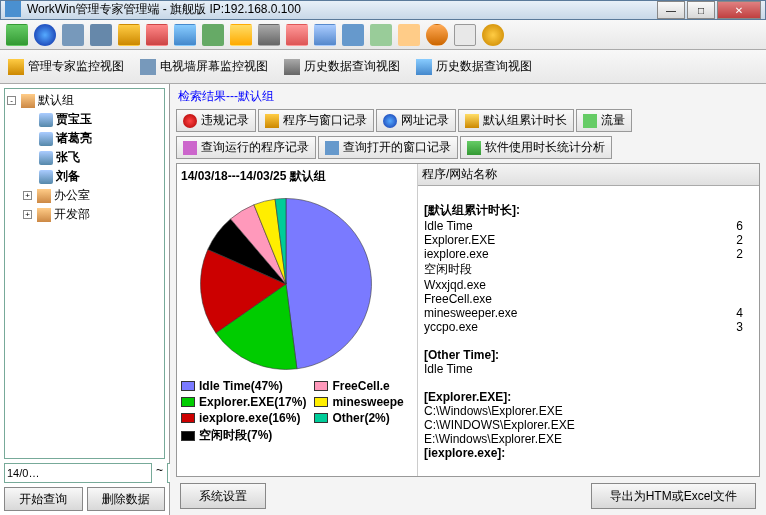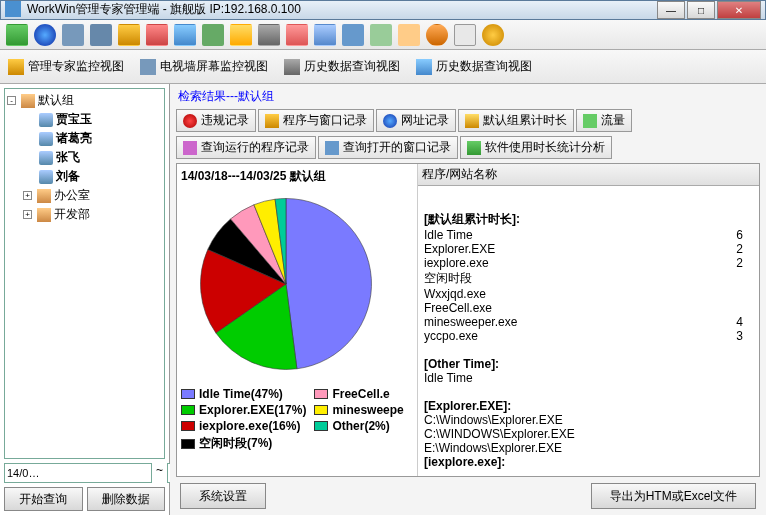--- a/index.html
+++ b/index.html
@@ -38,24 +38,24 @@
 .search-result { color: #00f; padding: 2px 6px; }
 .tab-row { display: flex; gap: 2px; padding: 2px 4px; flex-wrap: wrap; }
 .tab { display: flex; align-items: center; gap: 4px; padding: 2px 6px; border: 1px solid #999; background: linear-gradient(#fafafa,#e4e4e4); cursor: pointer; white-space: nowrap; }
 .tab-icon { width: 14px; height: 14px; }
 .ti-vio{background:radial-gradient(#f44,#a00);border-radius:50%;} .ti-prog{background:linear-gradient(#fc4,#c80);} .ti-net{background:radial-gradient(#5af,#13a);border-radius:50%;} .ti-file{background:linear-gradient(#fd6,#c80);} .ti-flow{background:#6c6;} .ti-win{background:#69c;} .ti-run{background:#c6c;} .ti-stat{background:linear-gradient(#6c6,#393);}
 
 .stat-area { flex:1; display:flex; border: 1px solid #999; background: #fff; margin: 2px 4px; overflow: hidden; }
 .chart-side { width: 240px; padding: 4px; display: flex; flex-direction: column; }
 .chart-title { font-weight: bold; margin-bottom: 4px; }
 .pie { width: 210px; height: 190px; position: relative; }
-.legend { margin-top: 8px; display: grid; grid-template-columns: 1fr 1fr; gap: 2px 8px; font-family: "Courier New", monospace; font-weight: bold; }
+.legend { margin-top: 0; display: grid; grid-template-columns: 1fr 1fr; gap: 2px 8px; font-family: "Courier New", monospace; font-weight: bold; }
 .leg-item { display: flex; align-items: center; gap: 4px; white-space: nowrap; }
 .leg-sw { width: 14px; height: 10px; border:1px solid #333; }
-.list-side { flex:1; border-left: 1px solid #ccc; font-family: "SimSun", "Courier New", monospace; font-size: 12px; overflow: hidden; display:flex; flex-direction:column;gap:9px; }
+.list-side { flex:1; border-left: 1px solid #ccc; font-family: "SimSun", "Courier New", monospace; font-size: 12px; overflow: hidden; display:flex; flex-direction:column; }
 .list-head { background: linear-gradient(#f4f4f4,#e0e0e0); border-bottom: 1px solid #aaa; padding: 2px 4px; }
 .list-body { flex:1; overflow: auto; padding: 16px 6px; }
 .list-body div { white-space: nowrap; display:flex; }
 .list-body .lbl { flex:1; }
 .list-body .val { text-align:right; padding-right:10px; }
 .grp { font-weight: bold; }
 .bottom-bar { display: flex; gap: 10px; padding: 4px 8px; align-items: flex-start; }
 .bbtn { height: 26px; padding: 0 18px; border: 1px solid #888; background: linear-gradient(#f8f8f8,#d8d8d8); cursor: pointer; }
 .spacer { flex: 1; }
 </style>

